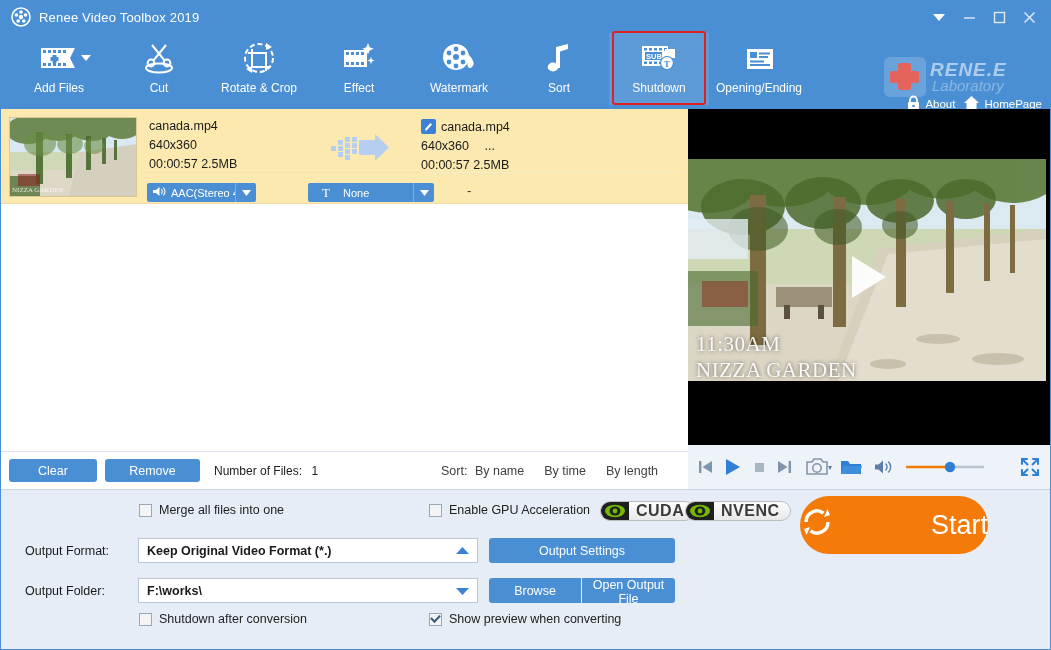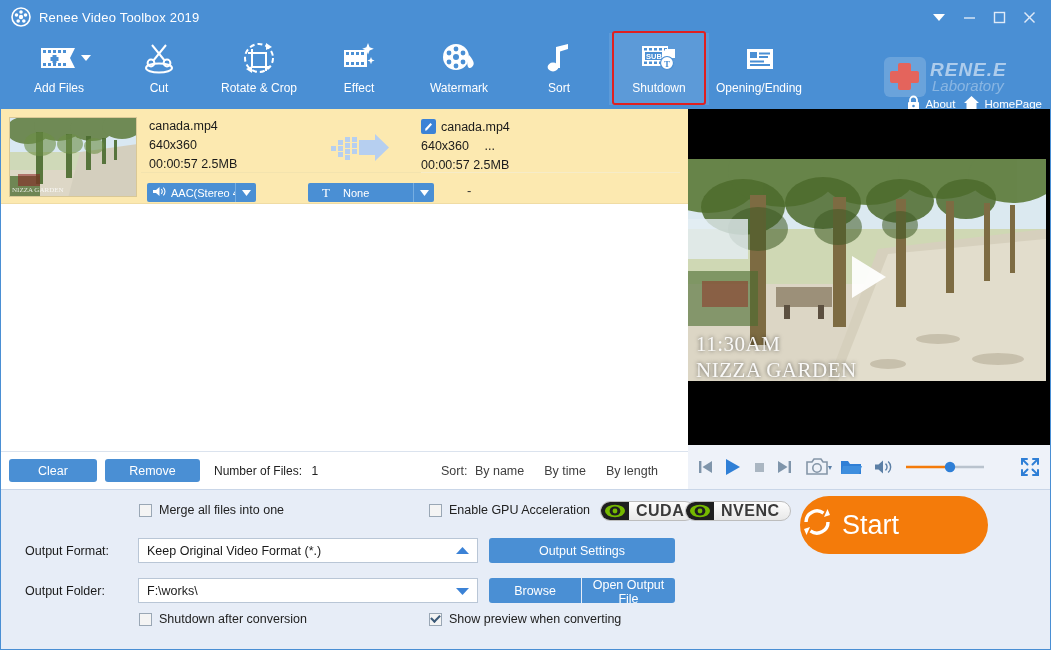--- a/index.html
+++ b/index.html
@@ -219,28 +219,28 @@
     cursor: default;
   }
   .gpubadge .eye {
     width: 28px; height: 20px; background:#1f1f1f;
     display:flex; align-items:center; justify-content:center; margin-right: 7px;
   }
   .lbl { font-size: 12.5px; color: #1a1a1a; }
   .field {
     height: 25px; background: #ffffff; border: 1px solid #b9c6d6;
     display: flex; align-items: center; padding: 0 8px;
-    font-size: 12.5px; color: #1a1a1a; position: relative; cursor:default;
+    font-size: 12.5px; color: #1a1a1a; position: relative; cursor:default;font-weight:bold;
   }
   .field .fcaret { position:absolute; right: 8px; top: 50%; transform: translateY(-50%); }
   .startbtn {
     position:absolute; right: 62px; top: 6px;
     width: 188px; height: 58px; border-radius: 29px;
-    background: #f47b0a; display:flex; align-items:center; justify-content:flex-start;
-    gap: 8px; color:#fff; font-size: 27px; cursor: default;
+    background: #f47b0a; display:flex; align-items:center; justify-content:space-between;
+    gap: 28px; color:#fff; font-size: 27px; cursor: default;
   }
 </style>
 </head>
 <body>
 
 <div class="app">
 
   <div class="titlebar">
     <span class="title-logo">
       <svg width="20" height="20" viewBox="0 0 20 20">

